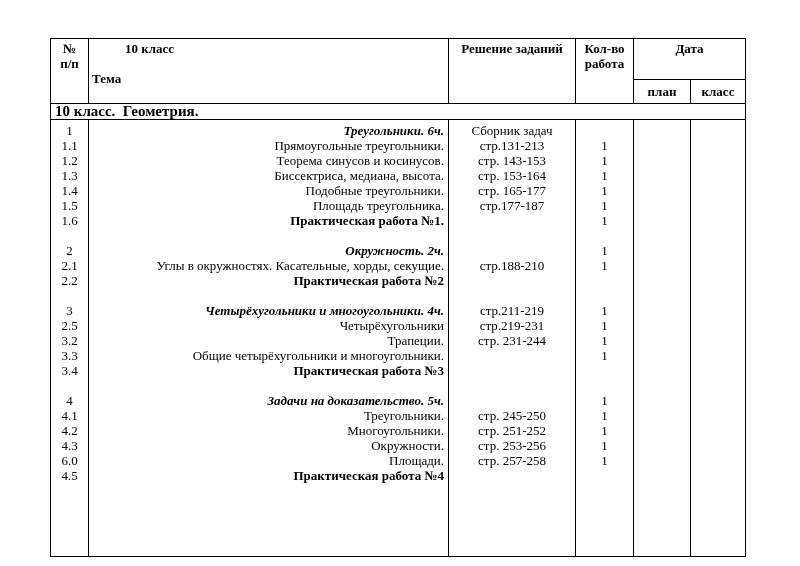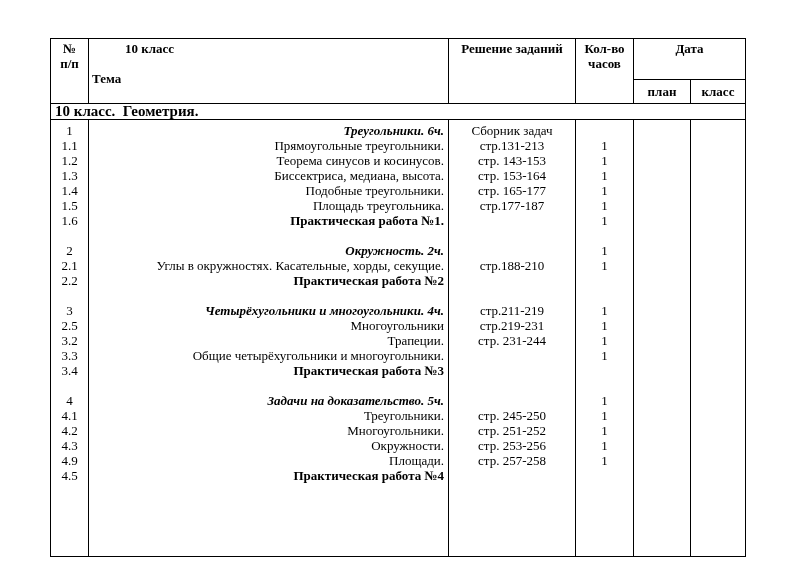--- a/index.html
+++ b/index.html
@@ -95,21 +95,21 @@
     <thead>
       <tr class="head-main">
         <th rowspan="2">№
 п/п</th>
         <th rowspan="2" class="topic-head-cell">
           <span class="grade">10 класс</span>
           <span class="topic-title">Тема</span>
         </th>
         <th rowspan="2">Решение заданий</th>
         <th rowspan="2">Кол-во
-часов</th>
+работа</th>
         <th colspan="2">Дата</th>
       </tr>
       <tr class="head-sub">
         <th>план</th>
         <th>класс</th>
       </tr>
     </thead>
     <tbody>
       <tr class="section-title-row">
         <td colspan="6">10 класс.  Геометрия.</td>
@@ -215,21 +215,21 @@
         <tr>
     <td class="c-num">3</td>
     <td class="c-topic section">Четырёхугольники и многоугольники. 4ч.</td>
     <td class="c-sol">стр.211-219</td>
     <td class="c-hrs">1</td>
     <td class="c-plan"></td>
     <td class="c-fact"></td>
   </tr>
         <tr>
     <td class="c-num">2.5</td>
-    <td class="c-topic normal">Многоугольники</td>
+    <td class="c-topic normal">Четырёхугольники</td>
     <td class="c-sol">стр.219-231</td>
     <td class="c-hrs">1</td>
     <td class="c-plan"></td>
     <td class="c-fact"></td>
   </tr>
         <tr>
     <td class="c-num">3.2</td>
     <td class="c-topic normal">Трапеции.</td>
     <td class="c-sol">стр. 231-244</td>
     <td class="c-hrs">1</td>
@@ -286,21 +286,21 @@
   </tr>
         <tr>
     <td class="c-num">4.3</td>
     <td class="c-topic normal">Окружности.</td>
     <td class="c-sol">стр. 253-256</td>
     <td class="c-hrs">1</td>
     <td class="c-plan"></td>
     <td class="c-fact"></td>
   </tr>
         <tr>
-    <td class="c-num">4.9</td>
+    <td class="c-num">6.0</td>
     <td class="c-topic normal">Площади.</td>
     <td class="c-sol">стр. 257-258</td>
     <td class="c-hrs">1</td>
     <td class="c-plan"></td>
     <td class="c-fact"></td>
   </tr>
         <tr>
     <td class="c-num">4.5</td>
     <td class="c-topic practical">Практическая работа №4</td>
     <td class="c-sol"></td>

